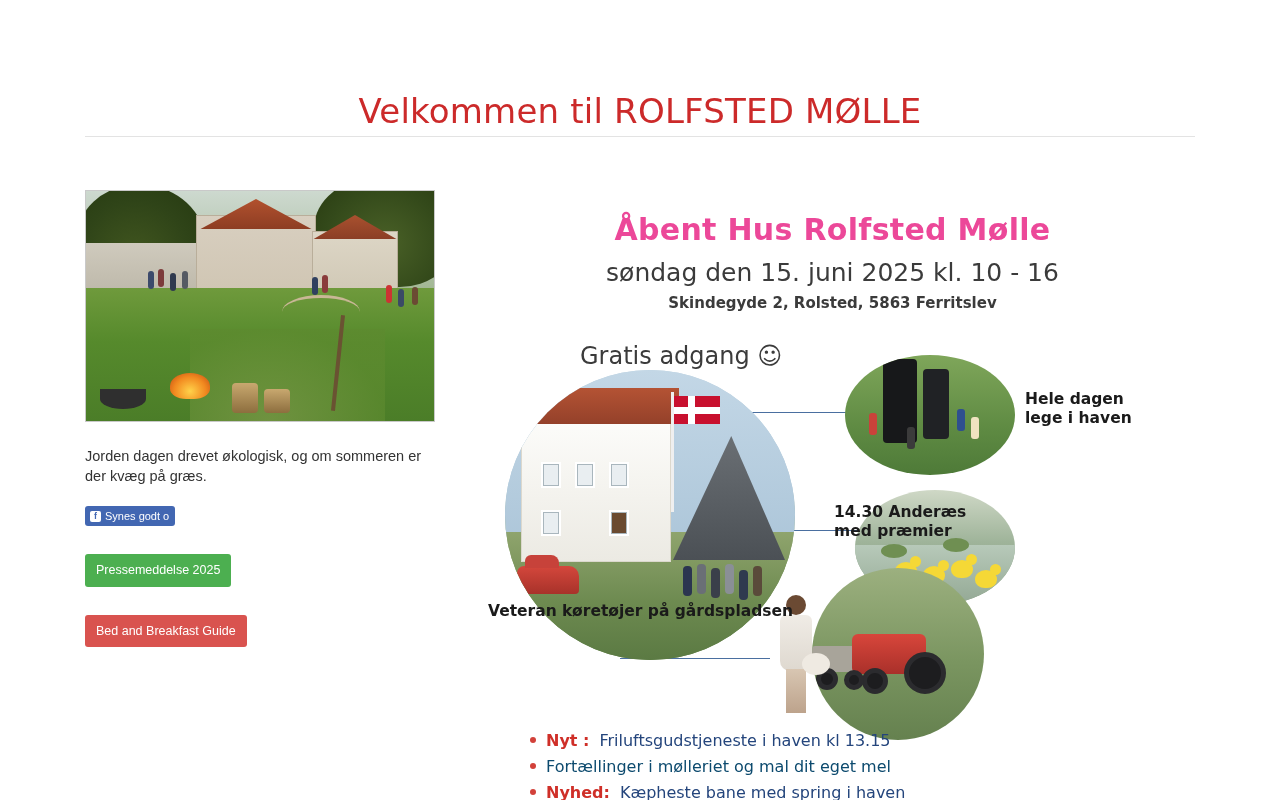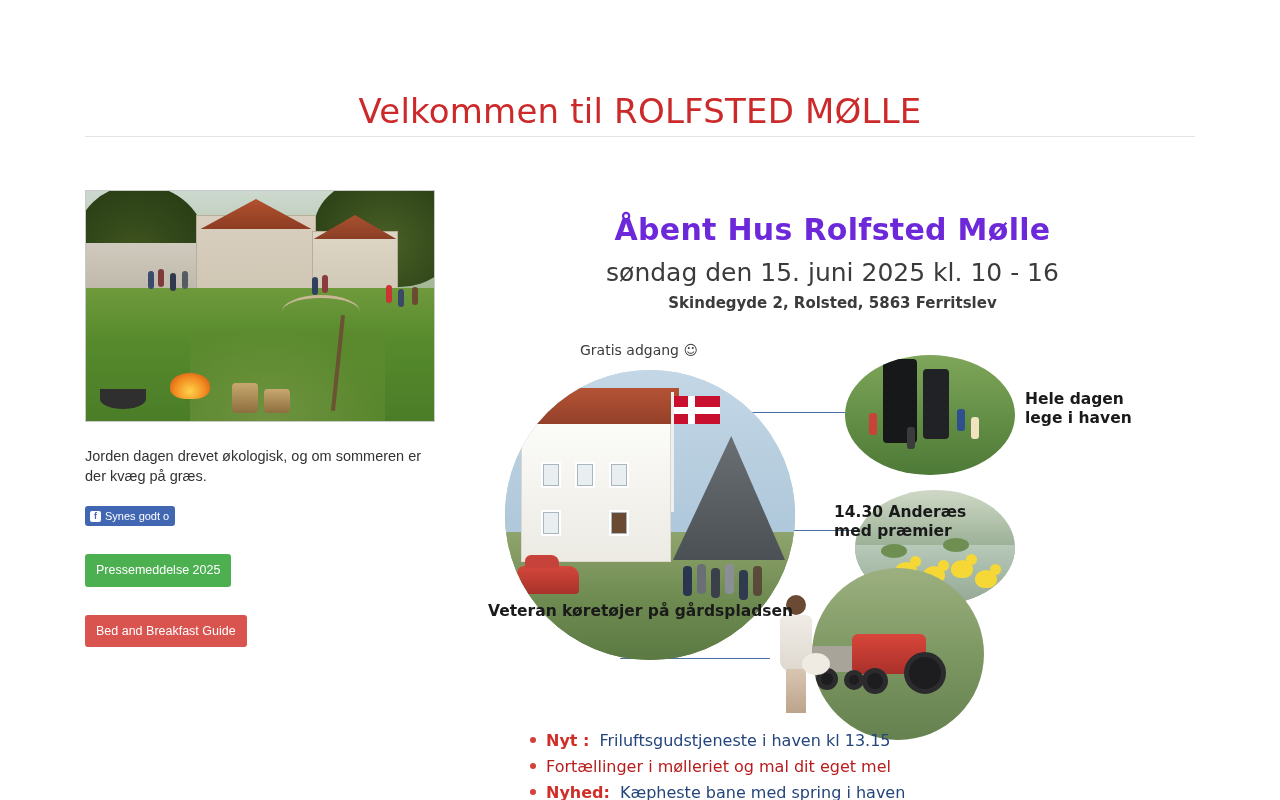--- a/index.html
+++ b/index.html
@@ -212,42 +212,42 @@
     height: 620px;
     background: #ffffff;
     overflow: hidden;
   }
   .poster-title {
     position: absolute; top: 22px; left: 0; width: 100%;
     text-align: center;
     font-family: "DejaVu Sans", sans-serif;
     font-weight: bold;
     font-size: 30px;
-    color: #6d28d9;
+    color: #ec4899;
     letter-spacing: 0.3px;
   }
   .poster-sub {
     position: absolute; top: 68px; left: 0; width: 100%;
     text-align: center;
     font-family: "DejaVu Sans", sans-serif;
     font-size: 25px;
     color: #3b3b3b;
   }
   .poster-addr {
     position: absolute; top: 104px; left: 0; width: 100%;
     text-align: center;
     font-family: "DejaVu Sans", sans-serif;
     font-weight: bold;
     font-size: 15px;
     color: #3b3b3b;
   }
   .poster-free {
     position: absolute; top: 152px; left: 110px;
     font-family: "DejaVu Sans", sans-serif;
-    font-size: 14px;
+    font-size: 24px;
     color: #3b3b3b;
   }
 
   
   .circle-main {
     position: absolute;
     left: 35px; top: 180px;
     width: 290px; height: 290px;
     border-radius: 50%;
     overflow: hidden;
@@ -361,21 +361,21 @@
     font-family: "DejaVu Sans", sans-serif;
     font-size: 16px;
     line-height: 22px;
     color: #2f2f2f;
   }
   .bullet-dot {
     width: 6px; height: 6px; background: #d2413a; border-radius: 50%;
     flex: 0 0 6px; position: relative; top: -3px;
   }
   .bullet-new { color: #cf2f28; font-weight: bold; }
-  .bullet-text { color: #b91c1c; }
+  .bullet-text { color: #0c4a6e; }
   .bullet-blue { color: #24457c; }
 </style>
 </head>
 <body>
 
 <div class="page">
 
   <h1 class="site-title">Velkommen til ROLFSTED MØLLE</h1>
   <div class="header-rule"></div>
 

